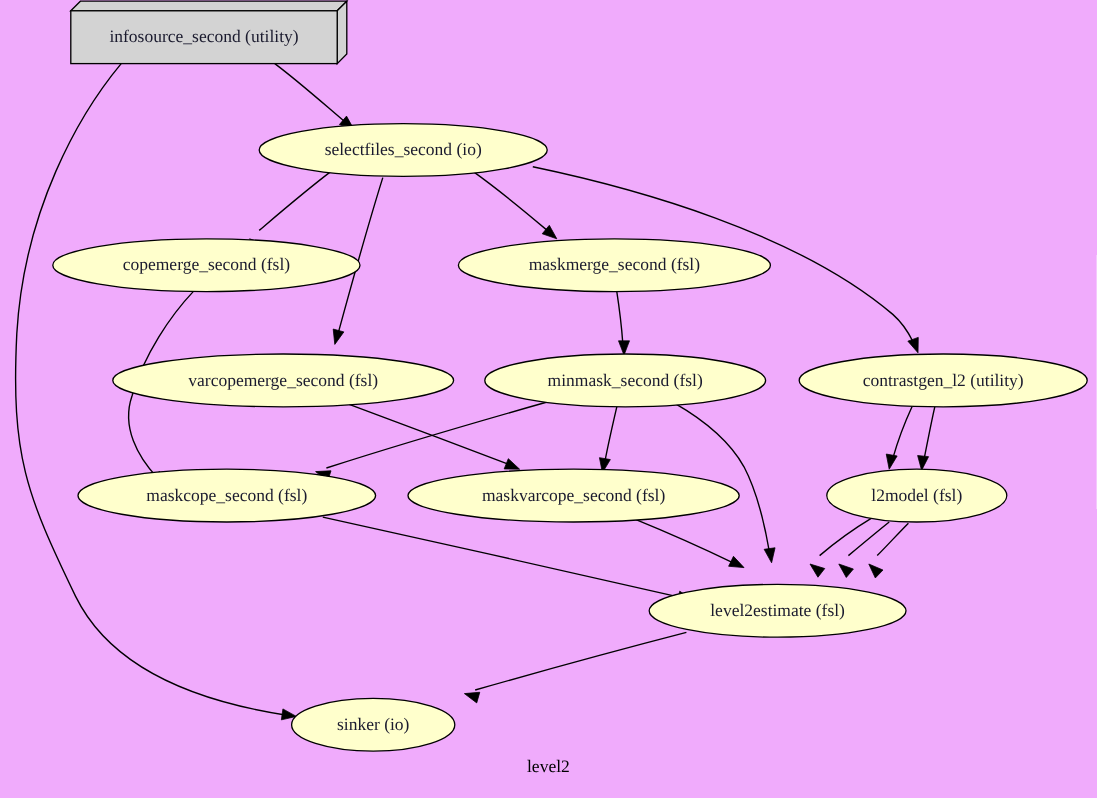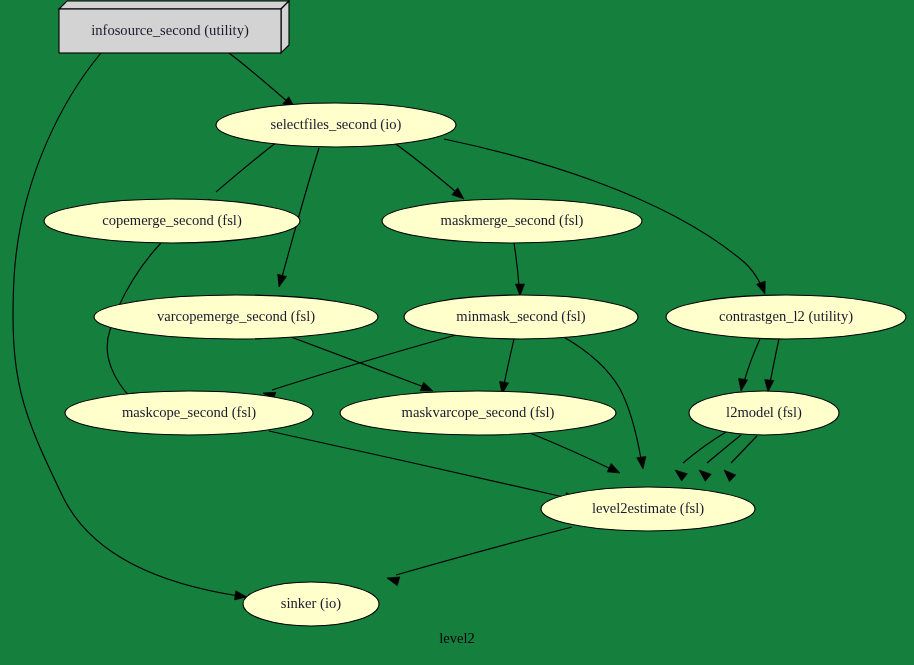--- a/index.html
+++ b/index.html
@@ -10,21 +10,21 @@
   body {
     width: 914px;
     height: 665px;
     font-family: "Liberation Serif", "DejaVu Serif", serif;
     overflow: hidden;
   }
   #graph-root {
     position: relative;
     width: 914px;
     height: 665px;
-    background: #15803d;
+    background: #f0abfc;
   }
   svg#workflow-svg {
     display: block;
     width: 914px;
     height: 665px;
   }
   .node-ellipse {
     fill: #ffffcc;
     stroke: #000000;
     stroke-width: 1.1;

